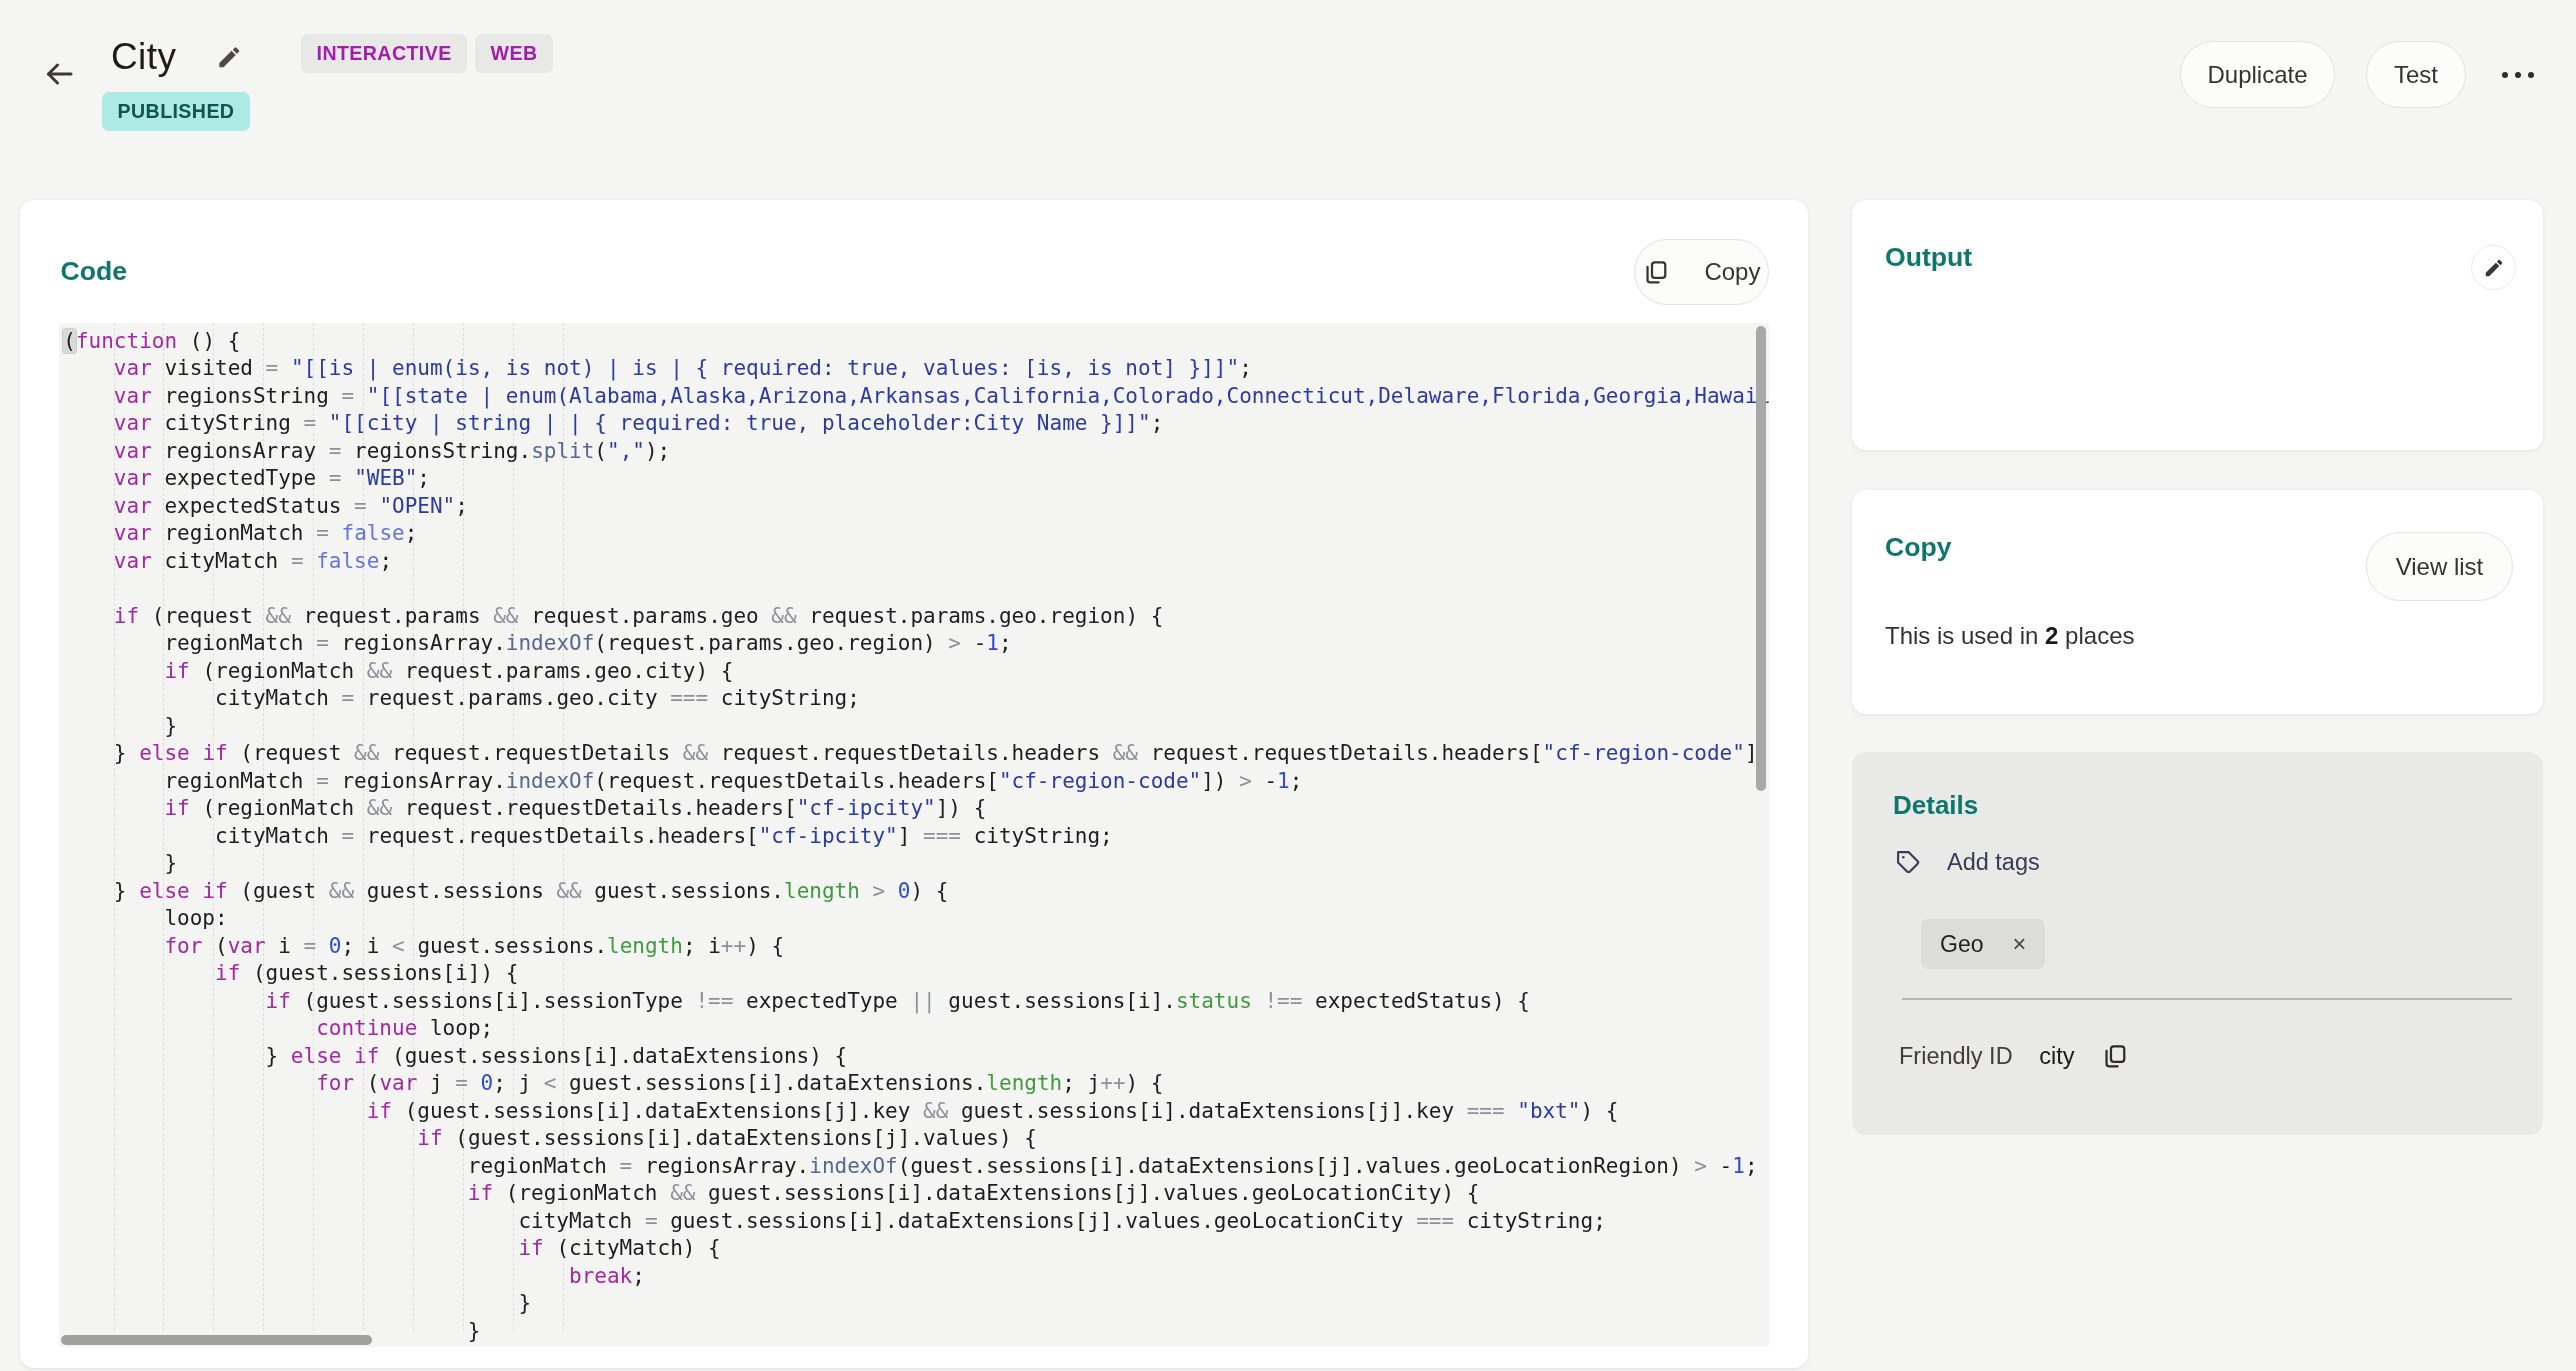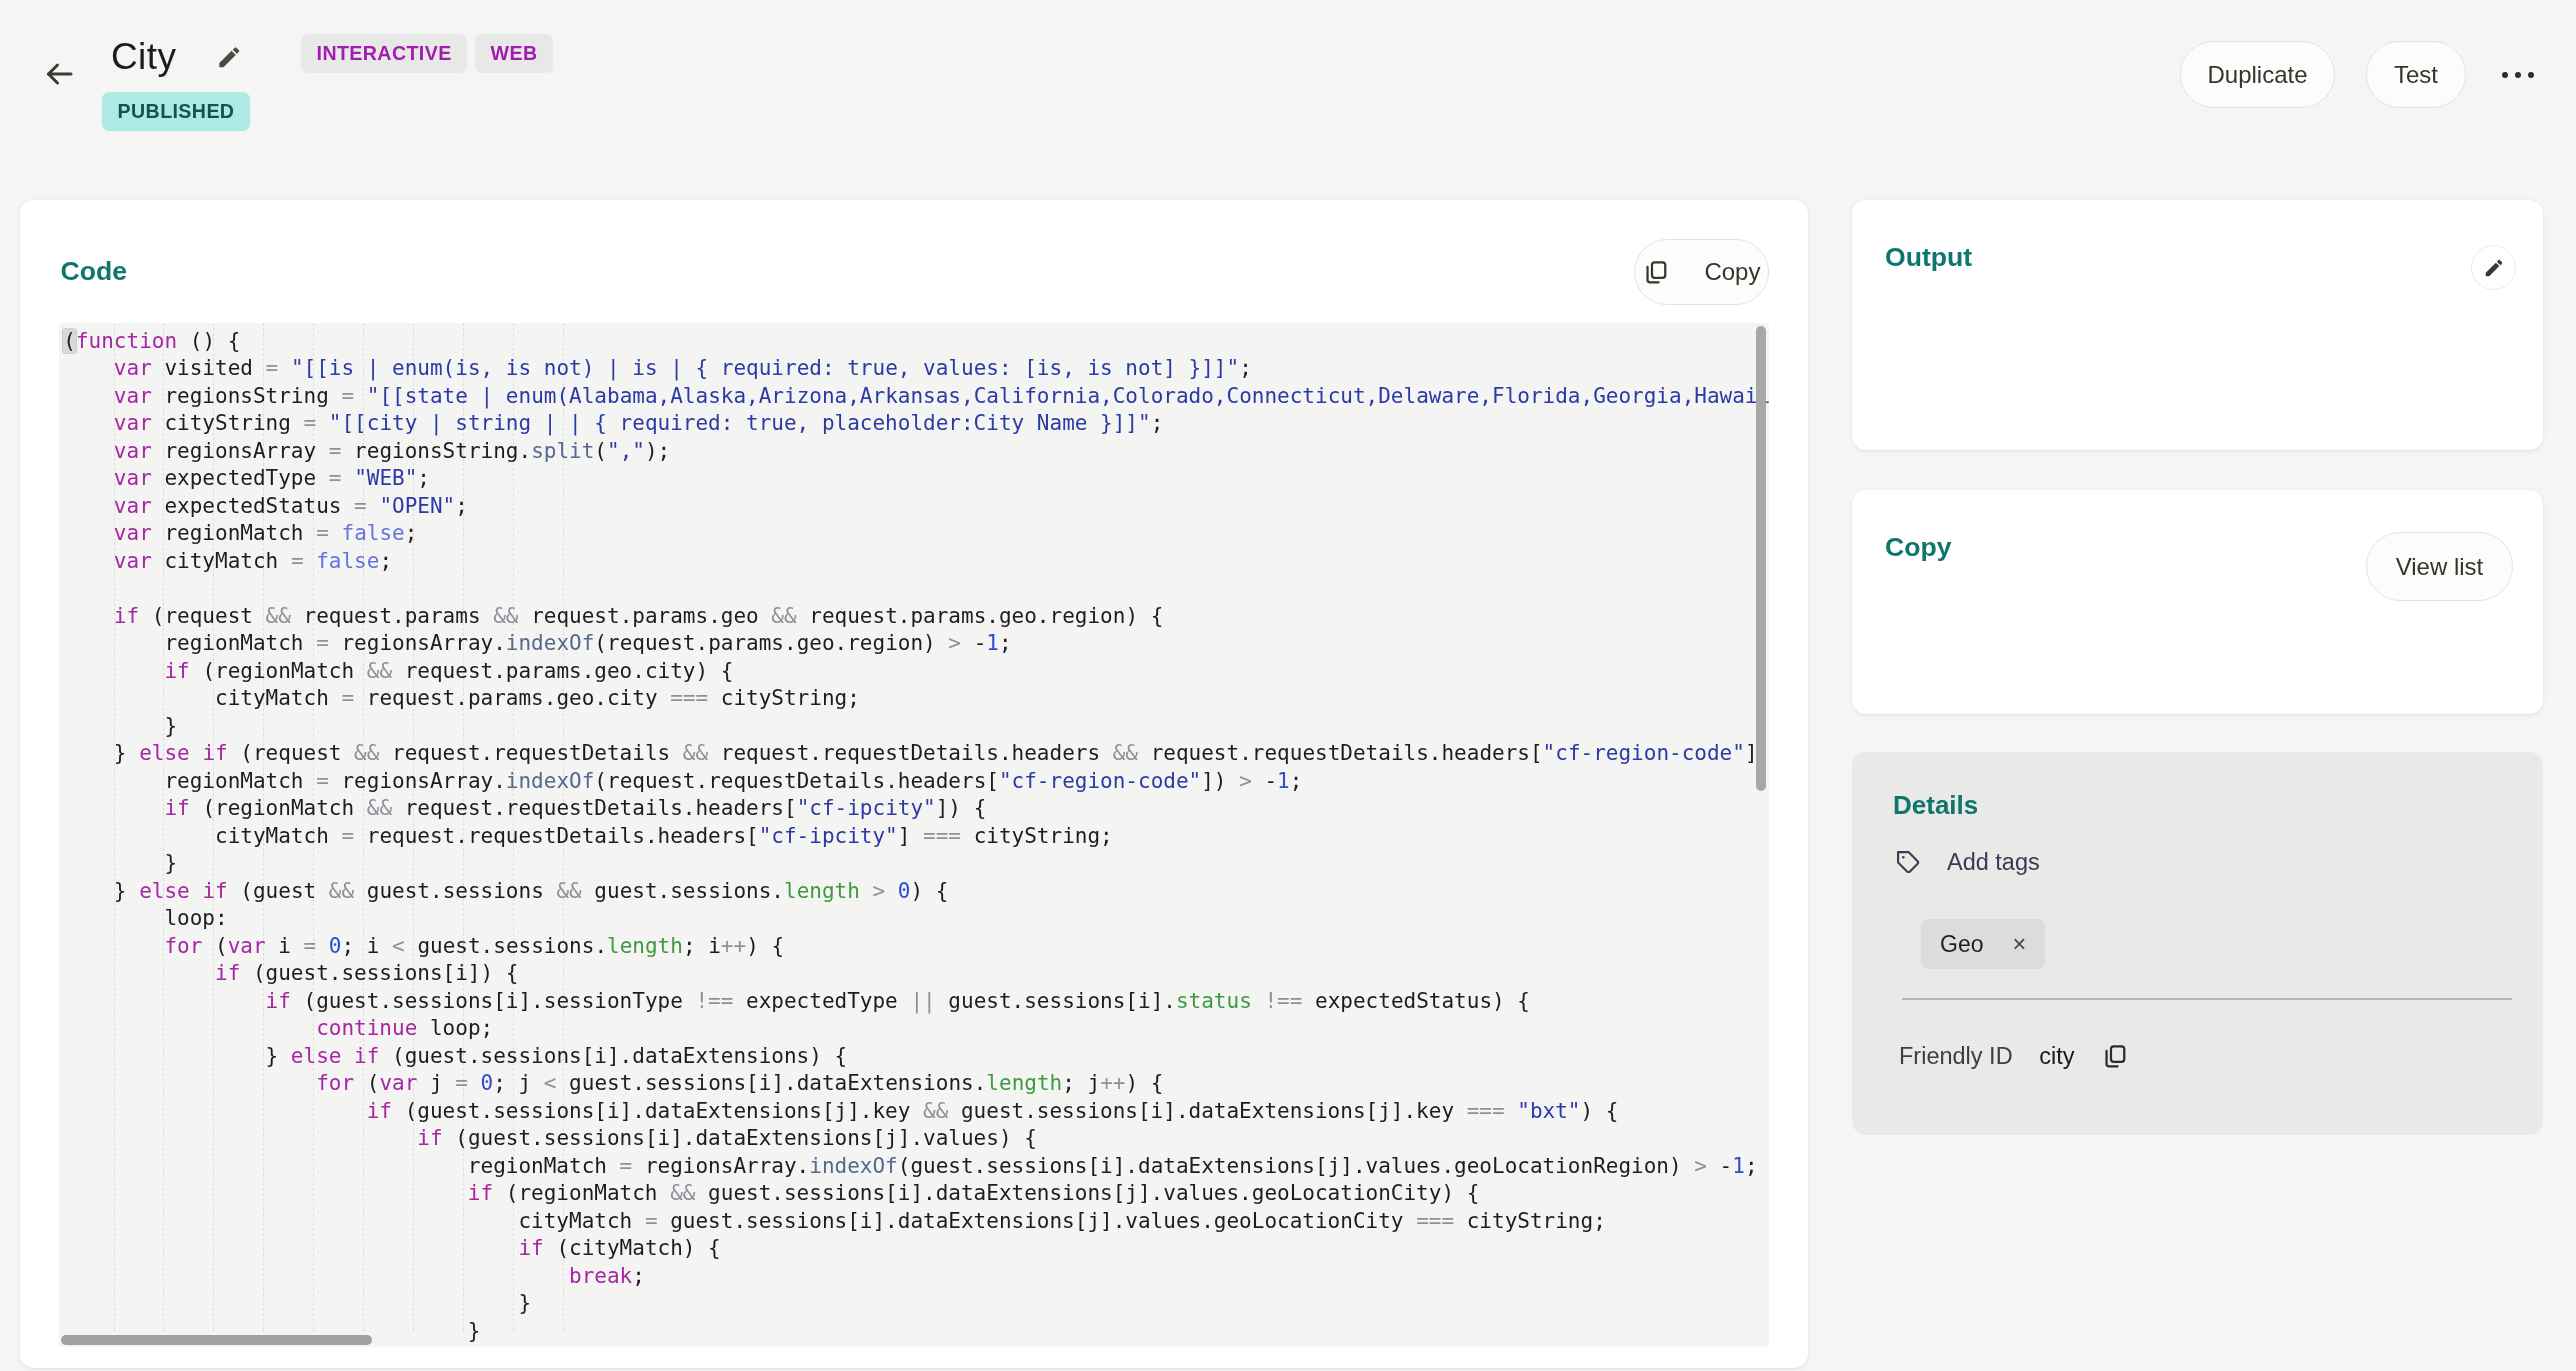--- a/index.html
+++ b/index.html
@@ -148,20 +148,21 @@
         </svg>
     </span>
   </div>
 </div>
 
 <div class="abs card usage-card">
   <div class="abs card-title panel-title-out">Copy</div>
   <div class="pill-btn viewlist-btn">
       <span>View list</span>
     </div>
+  <div class="body-text usage-text"><span>This is used in </span><strong>2</strong><span> places</span></div>
 </div>
 
 <div class="abs card details-card">
   <div class="abs card-title details-title">Details</div>
 
   <div class="abs addtags">
     <span>
       <svg width="25" height="25" viewBox="0 0 24 24" fill="none" stroke="currentColor" stroke-width="2" stroke-linecap="round" stroke-linejoin="round">
           <path d="M20.59 13.41l-7.17 7.17a2 2 0 0 1-2.83 0L2 12V2h10l8.59 8.59a2 2 0 0 1 0 2.82z"></path>
           <circle cx="7" cy="7" r="1.2" fill="currentColor" stroke="none"></circle>

